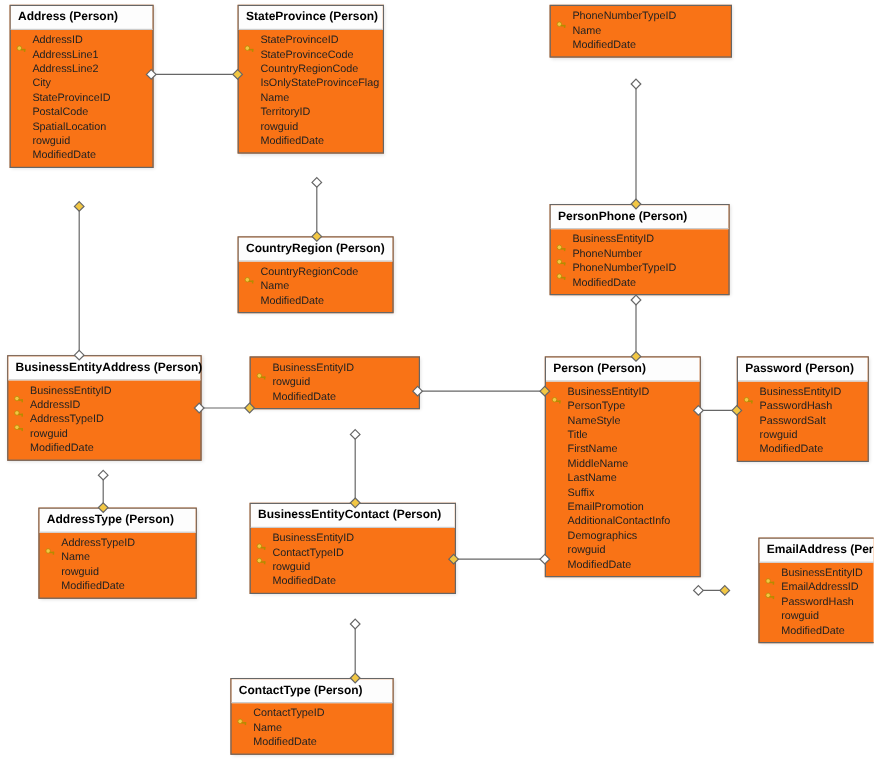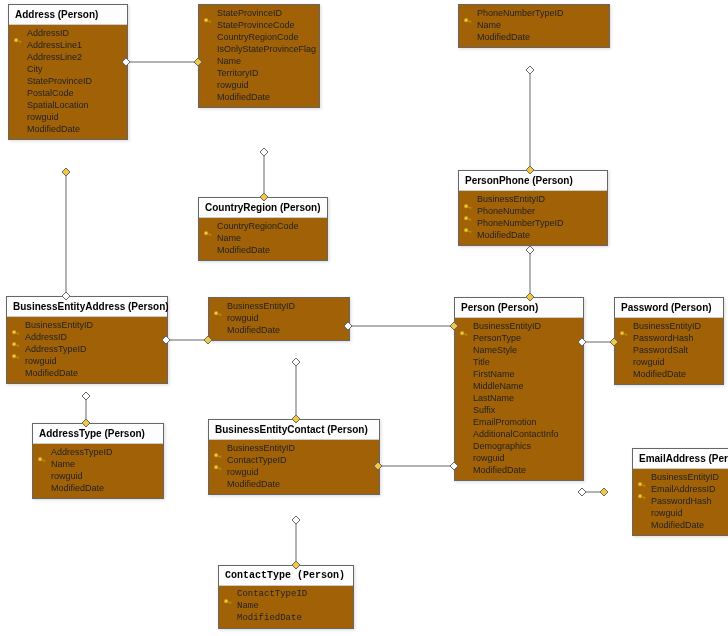--- a/index.html
+++ b/index.html
@@ -1,20 +1,20 @@
 <!DOCTYPE html>
 <html><head>
 <meta charset="utf-8">
 <style>
   html, body { margin: 0; padding: 0; font-family: "Segoe UI", Arial, sans-serif; background: #fff; }
   .canvas { position: relative; width: 728px; height: 636px; background: #fff; }
   .entity {
     position: absolute;
     border: 1px solid #666;
-    background: #a16207;
+    background: #f97316;
     box-shadow: 1px 1px 3px rgba(0,0,0,0.15);
   }
   .entity-header {
     font-size: 10px;
     font-weight: 600;
     padding: 4px 6px;
     border-bottom: 1px solid #ccc;
     background: #fdfdfd;
     white-space: nowrap;
     color: #000;
@@ -87,20 +87,21 @@
           <span class="keyicon"></span>
           <span>rowguid</span>
         </div>
         <div class="field">
           <span class="keyicon"></span>
           <span>ModifiedDate</span>
         </div>
       </div>
     </div>
     <div class="entity" style="left: 198px; top: 4px; width: 120px;">
+      <div class="entity-header">StateProvince (Person)</div>
       <div class="fields">
         <div class="field">
           <span class="keyicon pk"><svg viewBox="0 0 16 16">
               <circle cx="5" cy="5" r="3" fill="#f2c744" stroke="#b58b00" stroke-width="1"></circle>
               <rect x="7" y="6" width="6" height="2" fill="#b58b00"></rect>
               <rect x="11" y="6" width="2" height="4" fill="#b58b00"></rect>
             </svg></span>
           <span>StateProvinceID</span>
         </div>
         <div class="field">
@@ -401,21 +402,21 @@
         <div class="field">
           <span class="keyicon"></span>
           <span>rowguid</span>
         </div>
         <div class="field">
           <span class="keyicon"></span>
           <span>ModifiedDate</span>
         </div>
       </div>
     </div>
-    <div class="entity" style="left: 218px; top: 565px; width: 134px; font-family: Liberation Mono, monospace;">
+    <div class="entity" style="left: 192px; top: 565px; width: 134px;">
       <div class="entity-header">ContactType (Person)</div>
       <div class="fields">
         <div class="field">
           <span class="keyicon pk"><svg viewBox="0 0 16 16">
               <circle cx="5" cy="5" r="3" fill="#f2c744" stroke="#b58b00" stroke-width="1"></circle>
               <rect x="7" y="6" width="6" height="2" fill="#b58b00"></rect>
               <rect x="11" y="6" width="2" height="4" fill="#b58b00"></rect>
             </svg></span>
           <span>ContactTypeID</span>
         </div>

